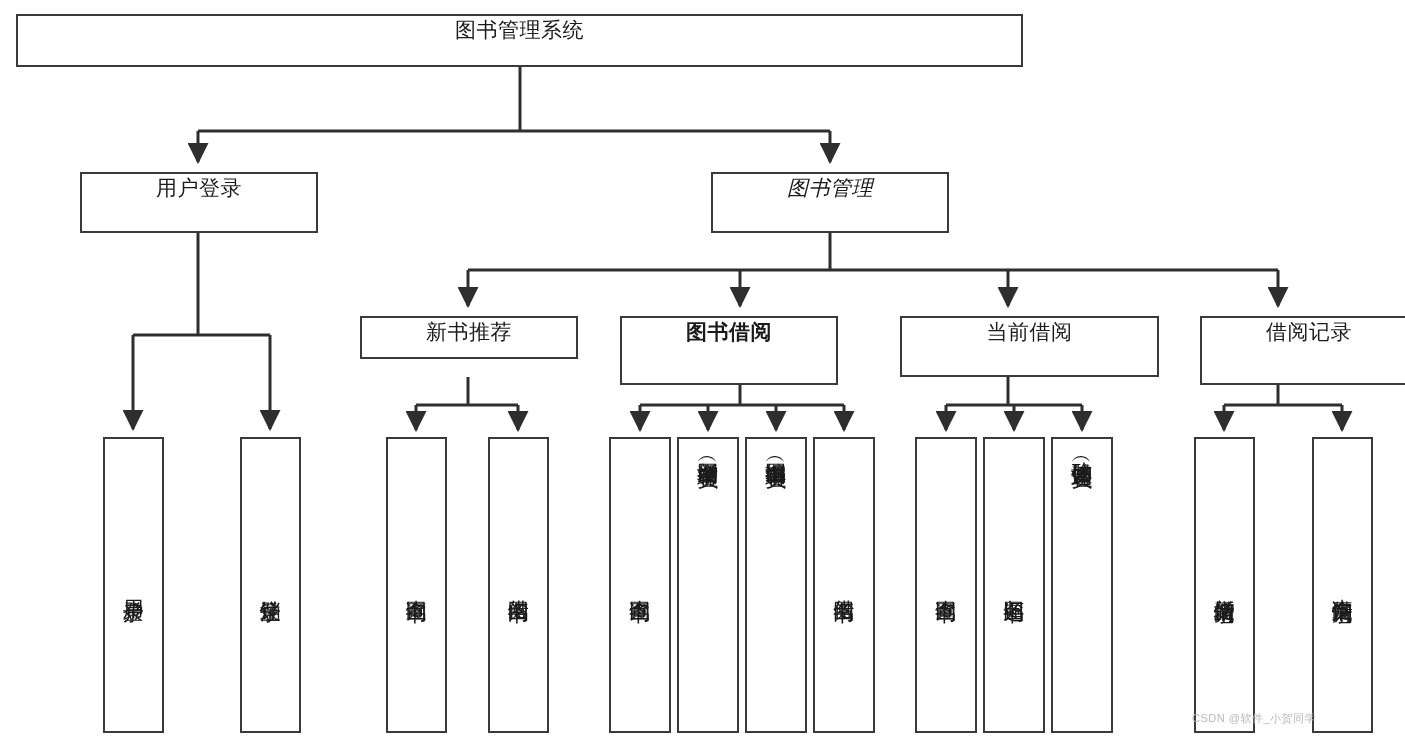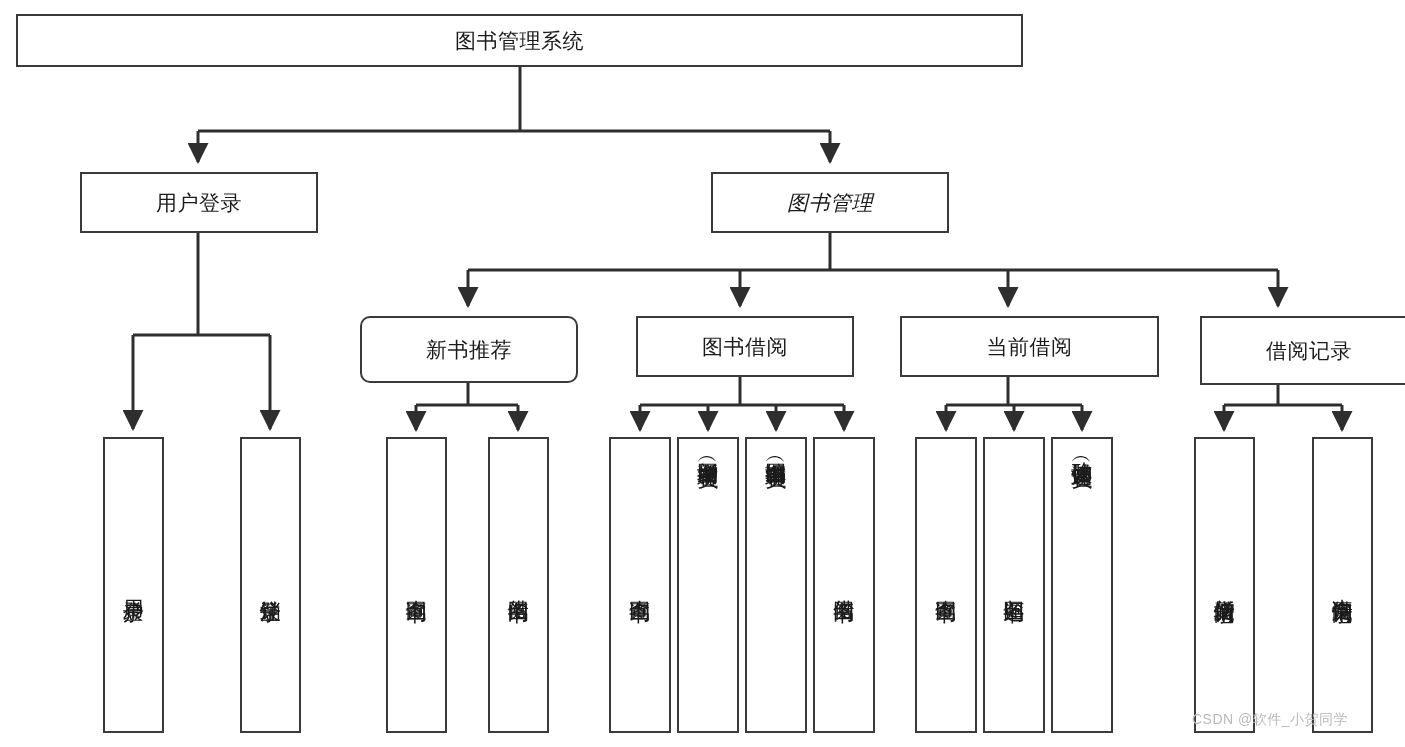--- a/index.html
+++ b/index.html
@@ -24,21 +24,20 @@
     width: 1405px;
     height: 747px;
     pointer-events: none;
   }
   .node {
     position: absolute;
     box-sizing: border-box;
     border: 2px solid #3a3a3a;
     background: #ffffff;
     display: flex;
-    align-items: center;
     justify-content: center;
     color: #1b1b1b;
   }
   .node.horiz {
     font-size: 21px;
     letter-spacing: 0.5px;
   }
   .node.vert {
     writing-mode: vertical-rl;
     text-orientation: upright;
@@ -53,21 +52,21 @@
     justify-content: flex-start;
   }
   .node-label {
     display: block;
     white-space: nowrap;
   }
   .watermark {
     position: absolute;
     left: 1192px;
     top: 711px;
-    font-size: 14px;
+    font-size: 11px;
     color: #b9b9b9;
     white-space: nowrap;
     letter-spacing: 0.5px;
   }
 </style>
 </head>
 <body>
 
 <div id="canvas">
 
@@ -125,24 +124,24 @@
     <span class="node-label">图书管理系统</span>
   </div>
 
   <div class="node horiz" style="left:80px; top:172px; width:238px; height:61px;">
     <span class="node-label">用户登录</span>
   </div>
   <div class="node horiz" style="left:711px; top:172px; width:238px; height:61px;font-style:italic;">
     <span class="node-label">图书管理</span>
   </div>
 
-  <div class="node horiz" style="left:360px; top:316px; width:218px; height:67px;border-radius:10px;">
+  <div class="node horiz" style="left:360px; top:316px; width:218px; height:43px;">
     <span class="node-label">新书推荐</span>
   </div>
-  <div class="node horiz" style="left:636px; top:316px; width:218px; height:61px;">
+  <div class="node horiz" style="left:620px; top:316px; width:218px; height:69px;font-weight:bold;">
     <span class="node-label">图书借阅</span>
   </div>
   <div class="node horiz" style="left:900px; top:316px; width:259px; height:61px;">
     <span class="node-label">当前借阅</span>
   </div>
   <div class="node horiz" style="left:1200px; top:316px; width:218px; height:69px;">
     <span class="node-label">借阅记录</span>
   </div>
 
   <div class="node vert" style="left:103px; top:437px; width:61px; height:296px;">

